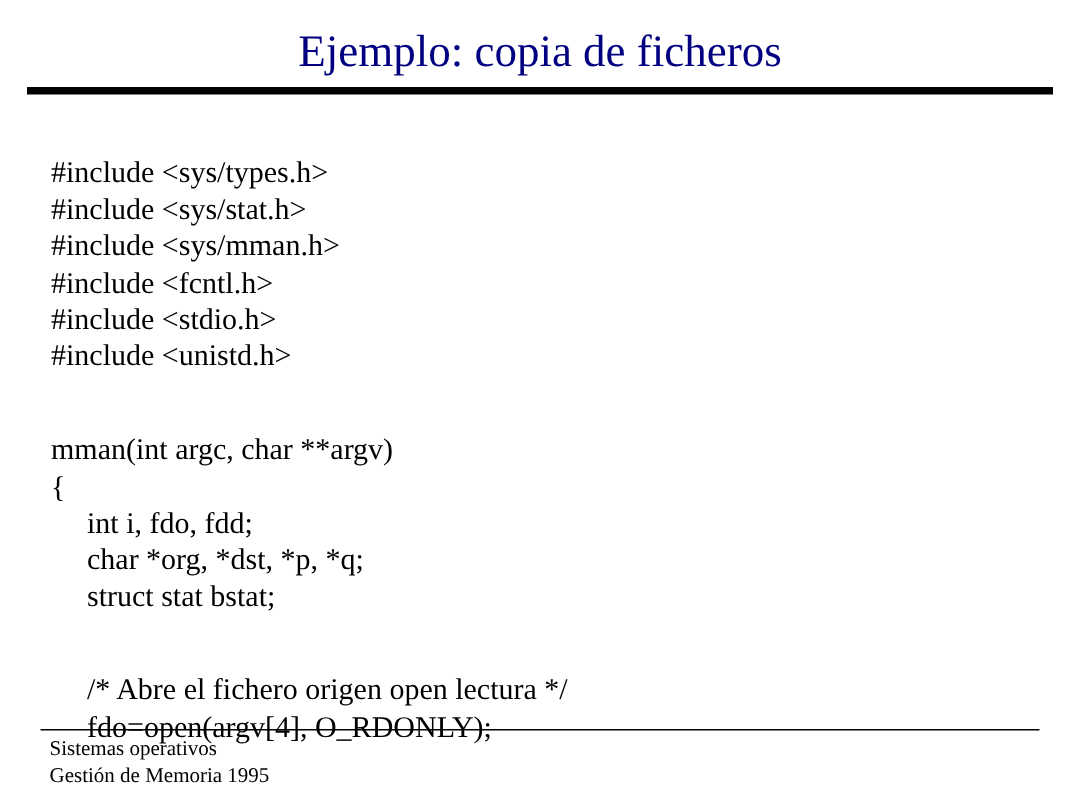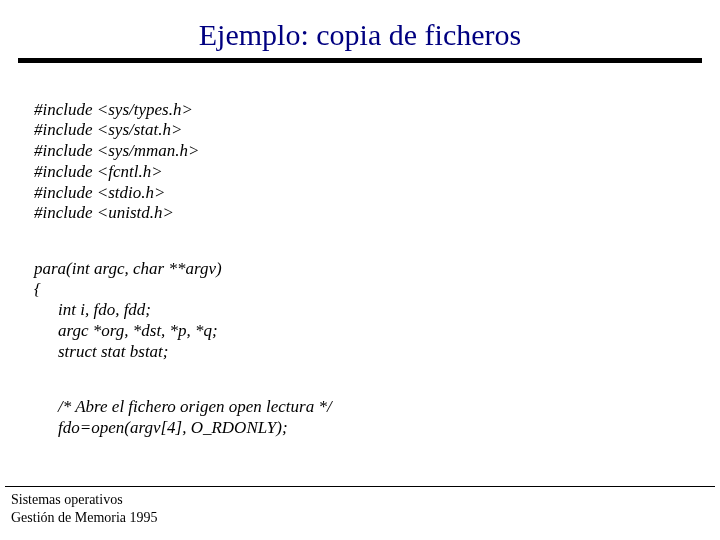--- a/index.html
+++ b/index.html
@@ -27,39 +27,38 @@
     font-family: "Times New Roman", Times, serif;
   }
   .title-rule {
     margin: 0 18px 16px 18px;
     border: none;
     border-top: 5px solid #000000;
     height: 0;
   }
   .content {
     padding: 0 34px;
-    font-size: 17px;
+    font-size: 20px;
     line-height: 1.22;
     font-family: "Times New Roman", Times, serif;
-    font-style: italic;
   }
   .block {
     margin-bottom: 14px;
     white-space: pre;
   }
   .block-indent {
     padding-left: 24px;
     white-space: pre;
   }
   .footer {
     position: absolute;
     bottom: 14px;
     left: 0;
     right: 0;
-    padding: 0 11px;
+    padding: 0 33px;
     box-sizing: border-box;
   }
   .footer-rule {
     margin: 0 -6px 4px -6px;
     border: none;
     border-top: 1px solid #000000;
     height: 0;
   }
   .footer-row {
     display: flex;
@@ -86,24 +85,24 @@
 
     <div class="block">
 <span>#include &lt;sys/types.h&gt;</span>
 <span>#include &lt;sys/stat.h&gt;</span>
 <span>#include &lt;sys/mman.h&gt;</span>
 <span>#include &lt;fcntl.h&gt;</span>
 <span>#include &lt;stdio.h&gt;</span>
 <span>#include &lt;unistd.h&gt;</span></div>
 
     <div class="block">
-<span>para(int argc, char **argv)</span>
+<span>mman(int argc, char **argv)</span>
 <span>{</span>
 <span class="block-indent">int i, fdo, fdd;</span>
-<span class="block-indent">argc *org, *dst, *p, *q;</span>
+<span class="block-indent">char *org, *dst, *p, *q;</span>
 <span class="block-indent">struct stat bstat;</span></div>
 
     <div class="block">
 <span class="block-indent">/* Abre el fichero origen open lectura */</span>
 <span class="block-indent">fdo=open(argv[4], O_RDONLY);</span></div>
 
 
   </div>
 
   <div class="footer">

